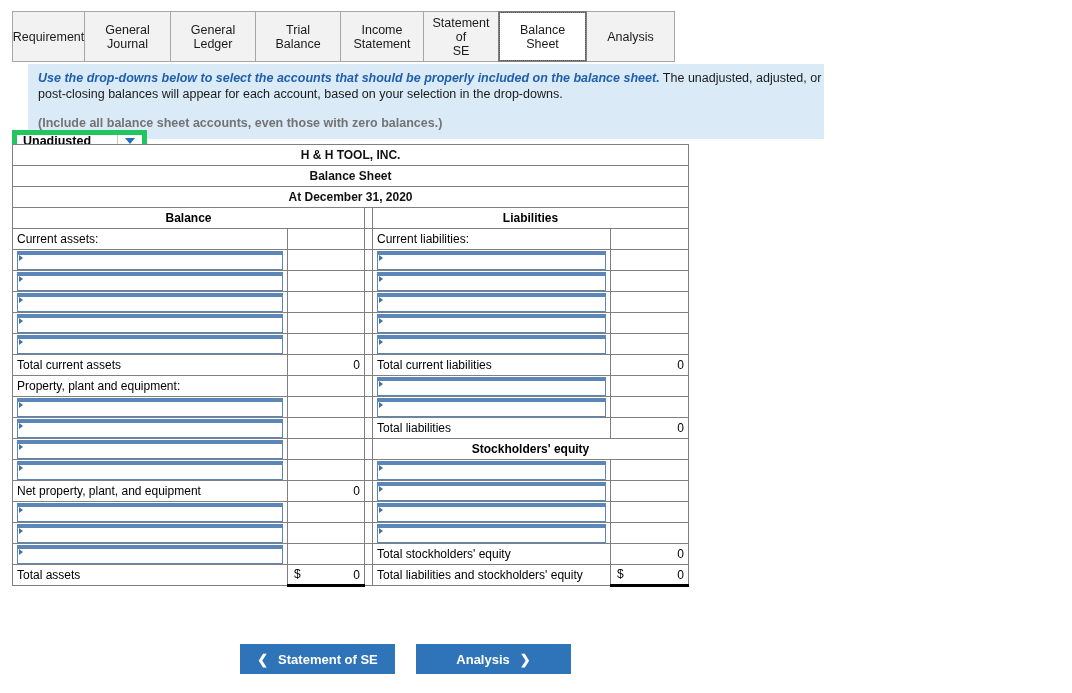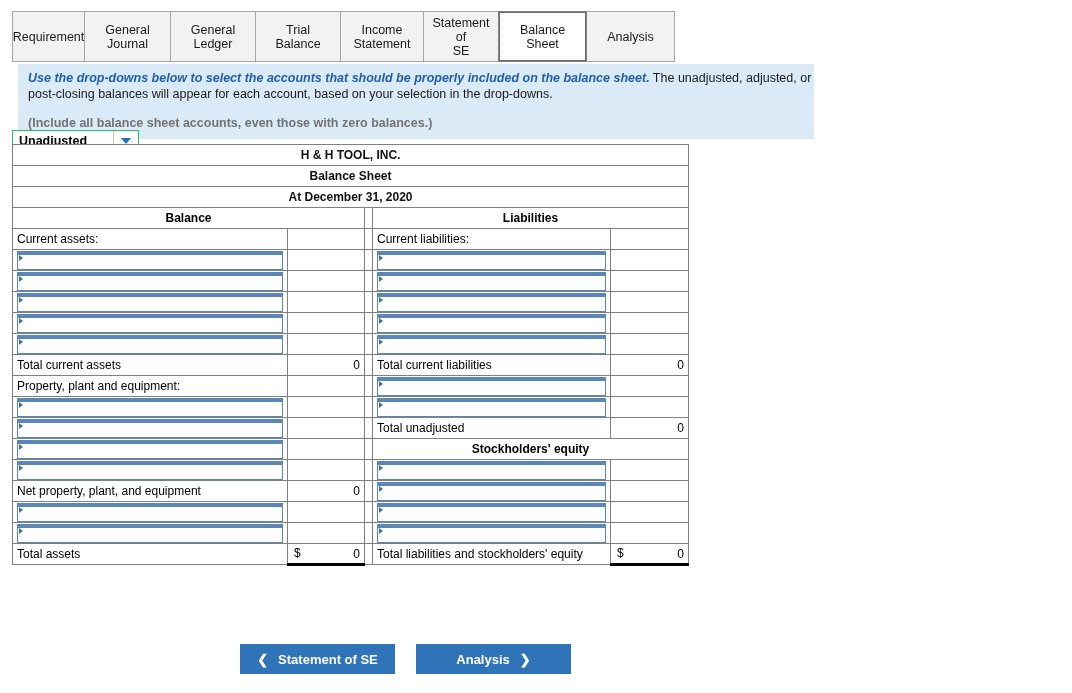--- a/index.html
+++ b/index.html
@@ -47,38 +47,38 @@
   .tab-w2{width:87px}
   .tab-w3{width:86px}
   .tab-w4{width:86px}
   .tab-w5{width:84px}
   .tab-w6{width:76px}
   .tab-w7{width:89px}
   .tab-w8{width:89px}
 
   
   .banner{
-    position:absolute;left:18px;top:64px;
+    position:absolute;left:28px;top:64px;
     width:796px;
     background:#dbeaf7;
     padding:6px 0 8px 10px;
     box-sizing:border-box;
     line-height:16px;
     font-size:12.5px;
   }
   .banner .b1{font-style:italic;font-weight:bold;color:#1f5fae;}
   .banner .b2{color:#1a1a1a;}
   .banner .b3{font-weight:bold;color:#737373;display:block;margin-top:13px;}
 
   
   .dd{
     position:absolute;left:12px;top:130px;
     display:flex;align-items:stretch;
     height:21px;
-    border:1px solid #22c55e;
+    border:5px solid #22c55e;
     background:#fff;
     box-sizing:border-box;
   }
   .dd-val{
     display:flex;align-items:center;
     padding:0 10px 0 6px;
     font-weight:bold;font-size:12.5px;
     min-width:84px;
   }
   .dd-btn{
@@ -359,21 +359,21 @@
         <td class="amt"></td>
       </tr>
       <tr>
         <td class="selcell">
           <div class="selbox">
             <span class="tri2"></span>
           </div>
         </td>
         <td class="amt"></td>
         <td class="gapcell"></td>
-        <td>Total unadjusted</td>
+        <td>Total liabilities</td>
         <td class="amt rule-top">0</td>
       </tr>
       <tr>
         <td class="selcell">
           <div class="selbox">
             <span class="tri2"></span>
           </div>
         </td>
         <td class="amt rule-top"></td>
         <td class="gapcell"></td>
@@ -427,20 +427,31 @@
           </div>
         </td>
         <td class="amt"></td>
         <td class="gapcell"></td>
         <td class="selcell">
           <div class="selbox">
             <span class="tri2"></span>
           </div>
         </td>
         <td class="amt"></td>
+      </tr>
+      <tr>
+        <td class="selcell">
+          <div class="selbox">
+            <span class="tri2"></span>
+          </div>
+        </td>
+        <td class="amt"></td>
+        <td class="gapcell"></td>
+        <td>Total stockholders' equity</td>
+        <td class="amt rule-top">0</td>
       </tr>
       <tr>
         <td>Total assets</td>
         <td class="amt rule-top rule-thick amt-dollar"><span class="dsign">$</span><span>0</span></td>
         <td class="gapcell"></td>
         <td>Total liabilities and stockholders' equity</td>
         <td class="amt rule-top rule-thick amt-dollar"><span class="dsign">$</span><span>0</span></td>
       </tr>
     </tbody>
 </table>

